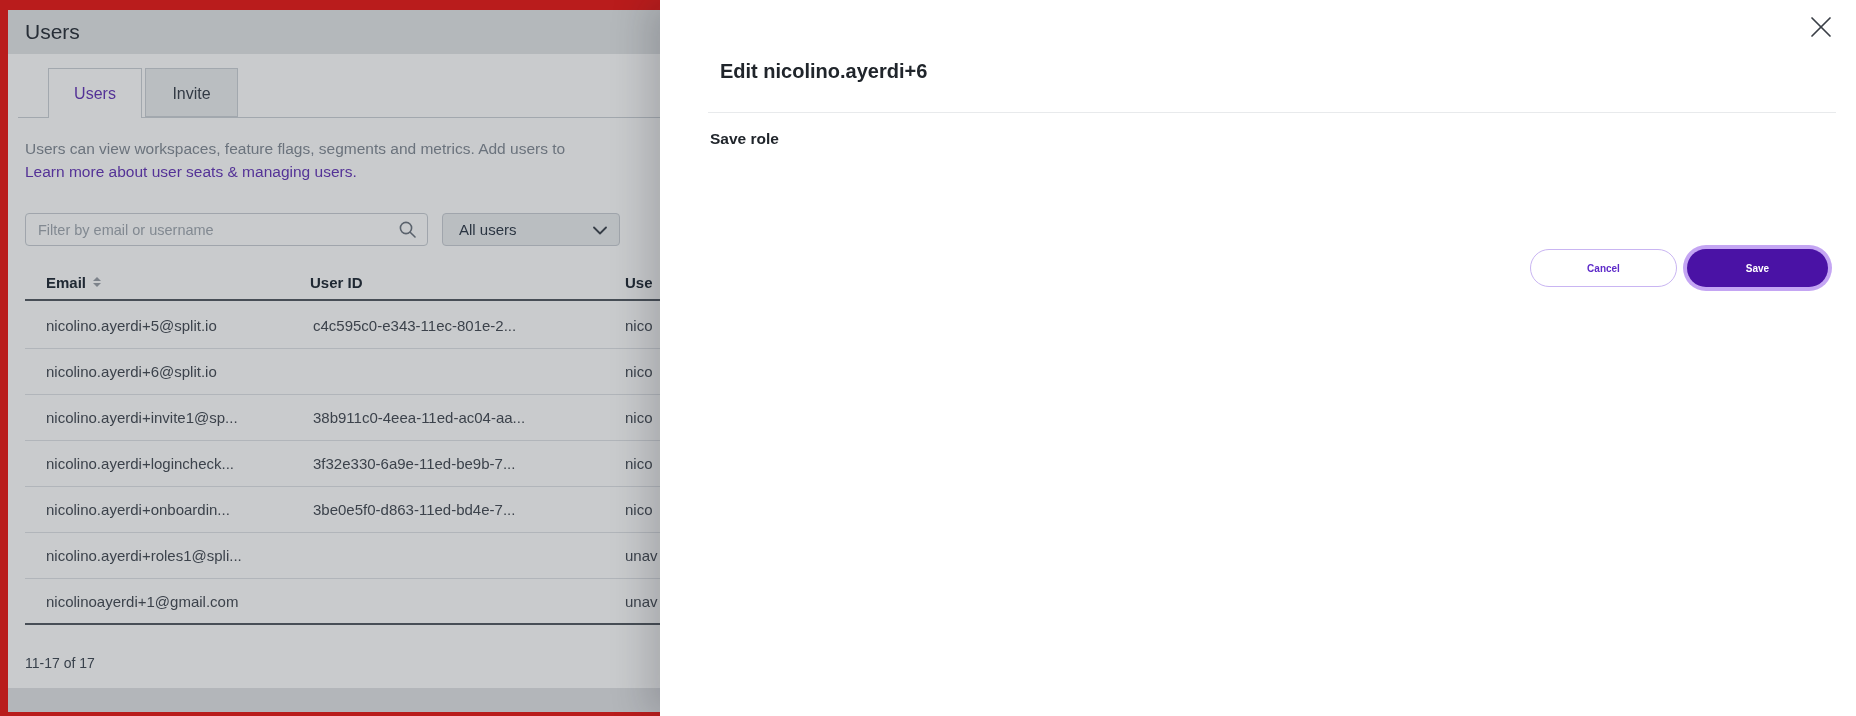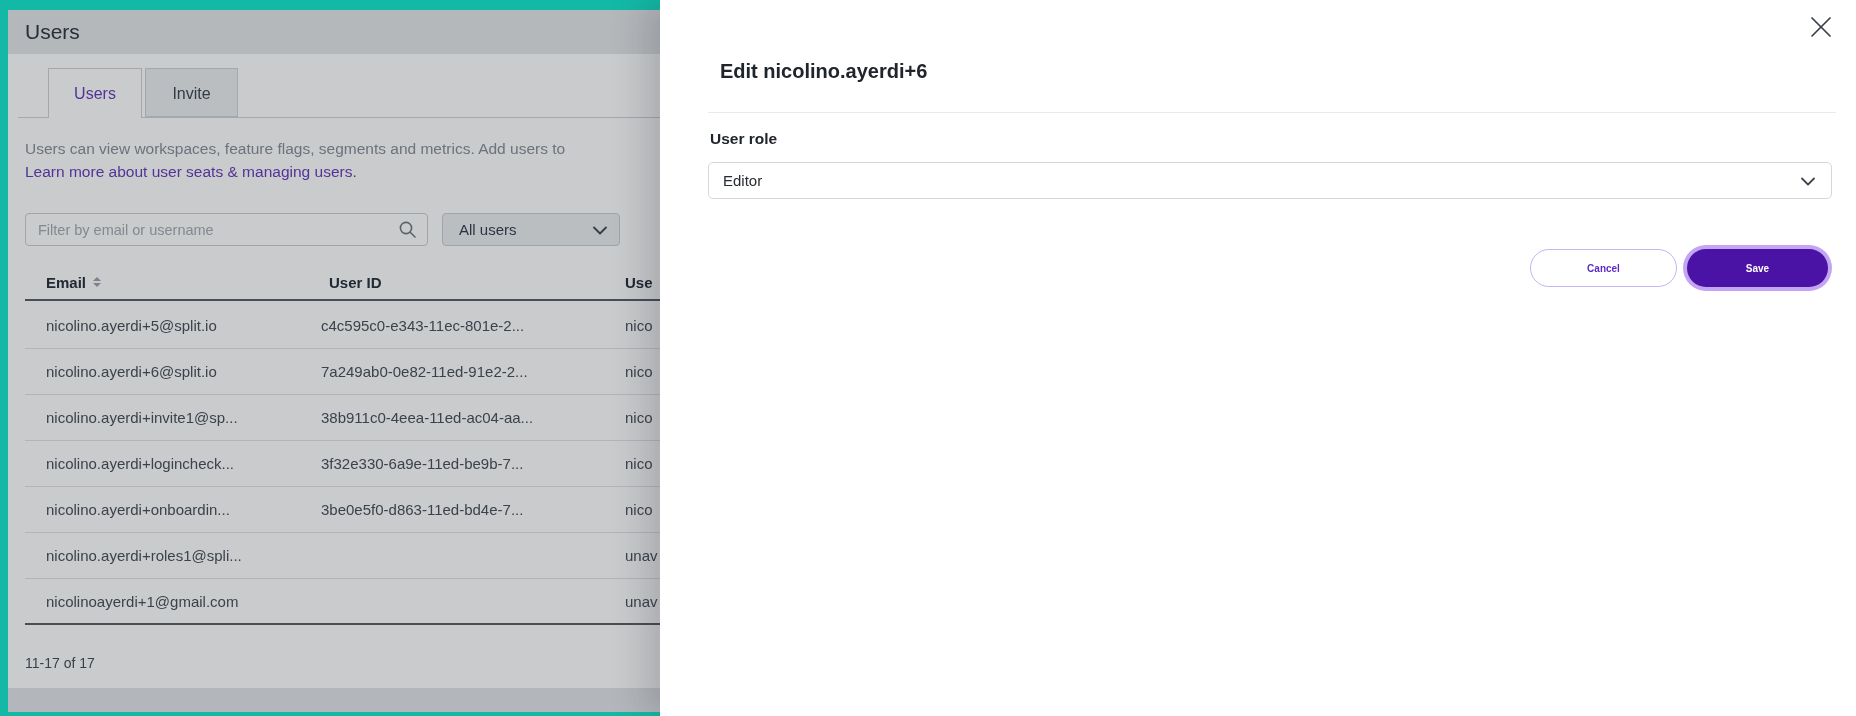--- a/index.html
+++ b/index.html
@@ -1,18 +1,18 @@
 <!DOCTYPE html>
 <html><head>
 <meta charset="utf-8">
 <style>
   * { margin:0; padding:0; box-sizing:border-box; }
   html,body { width:1856px; height:716px; background:#ffffff; overflow:hidden;
     font-family:"Liberation Sans","DejaVu Sans",sans-serif; }
-  #stage { position:relative; width:1856px; height:716px; background:#14b8a6; }
+  #stage { position:relative; width:1856px; height:716px; background:#b91c1c; }
 
   
   .left-page { position:absolute; left:8px; top:10px; right:0; height:702px; background:#ffffff; z-index:1; }
   .page-header { position:absolute; left:0; top:0; right:0; height:44px; background:#e4e6e8; }
   .page-title { position:absolute; left:17px; top:0; height:44px; line-height:44px;
     font-size:21px; color:#2b313a; }
 
   .tab { position:absolute; font-size:16px; text-align:center; cursor:pointer; }
   .tab-users { left:40px; top:58px; width:94px; height:50px; line-height:50px;
     background:#ffffff; border:1px solid #ccd1d7; border-bottom:none; color:#6637b8; font-weight:500; z-index:3; }
@@ -31,34 +31,34 @@
   .search-ic { position:absolute; left:390px; top:210px; width:20px; height:20px; }
 
   .users-select { position:absolute; left:434px; top:203px; width:178px; height:33px;
     background:#eceef0; border:1px solid #c9ced4; border-radius:4px; cursor:pointer; }
   .users-select .sel-label { position:absolute; left:16px; top:0; height:31px; line-height:31px; font-size:15px; color:#2f3a48; }
   .users-select .chev { position:absolute; right:12px; top:12px; }
 
   .thead { position:absolute; left:17px; top:259px; right:0; height:32px; border-bottom:2px solid #555b63; }
   .th { position:absolute; top:0; height:32px; line-height:28px; font-size:15px; font-weight:700; color:#212b36; }
   .th-email { left:21px; }
-  .th-userid { left:304px; }
+  .th-userid { left:285px; }
   .th-username { left:600px; }
   .sort-ic { display:inline-block; margin-left:7px; vertical-align:1px; }
   .sort-ic .up { width:0; height:0; border-left:4px solid transparent; border-right:4px solid transparent;
     border-bottom:4px solid #9aa0a8; margin-bottom:2px; }
   .sort-ic .dn { width:0; height:0; border-left:4px solid transparent; border-right:4px solid transparent;
     border-top:4px solid #9aa0a8; }
 
   .tbody { position:absolute; left:17px; top:293px; right:0; }
   .trow { position:relative; height:46px; border-bottom:1px solid #e0e3e6; cursor:pointer; }
   .trow:last-child { border-bottom:2px solid #555b63; }
   .cell { position:absolute; top:0; height:46px; line-height:46px; font-size:15px; color:#464c55; white-space:nowrap; }
   .cell.email { left:21px; }
-  .cell.user-id { left:296px; }
+  .cell.user-id { left:288px; }
   .cell.username { left:600px; }
 
   .pagination { position:absolute; left:17px; top:645px; font-size:14px; color:#414a55; }
   .footer-strip { position:absolute; left:0; top:678px; right:0; height:24px; background:#e2e4e7; }
 
   
   .dim-overlay { position:absolute; left:8px; top:10px; width:652px; height:702px;
     background:rgba(30,36,44,0.24); z-index:5; }
 
   
@@ -119,21 +119,20 @@
     </div>
 
     <div class="tbody">
         <div class="trow">
           <div class="cell email">nicolino.ayerdi+5@split.io</div>
           <div class="cell user-id">c4c595c0-e343-11ec-801e-2...</div>
           <div class="cell username">nico</div>
         </div>
         <div class="trow">
           <div class="cell email">nicolino.ayerdi+6@split.io</div>
-          <div class="cell user-id">7a249ab0-0e82-11ed-91e2-2...</div>
           <div class="cell username">nico</div>
         </div>
         <div class="trow">
           <div class="cell email">nicolino.ayerdi+invite1@sp...</div>
           <div class="cell user-id">38b911c0-4eea-11ed-ac04-aa...</div>
           <div class="cell username">nico</div>
         </div>
         <div class="trow">
           <div class="cell email">nicolino.ayerdi+logincheck...</div>
           <div class="cell user-id">3f32e330-6a9e-11ed-be9b-7...</div>
@@ -166,24 +165,18 @@
     <button class="modal-close">
       <svg width="26" height="26" viewBox="0 0 26 26">
         <line x1="4" y1="4" x2="22" y2="22" stroke="#3a3f46" stroke-width="1.7" stroke-linecap="round"></line>
         <line x1="22" y1="4" x2="4" y2="22" stroke="#3a3f46" stroke-width="1.7" stroke-linecap="round"></line>
       </svg>
     </button>
 
     <div class="modal-title">Edit nicolino.ayerdi+6</div>
     <div class="modal-divider"></div>
 
-    <div class="form-label">User role</div>
-    <div class="role-select">
-      <span class="sel-label">Editor</span>
-      <svg class="chev" width="14" height="9" viewBox="0 0 14 9">
-        <polyline points="1,1.5 7,7.5 13,1.5" fill="none" stroke="#3f4650" stroke-width="1.8" stroke-linecap="round" stroke-linejoin="round"></polyline>
-      </svg>
-    </div>
+    <div class="form-label">Save role</div>
 
     <button class="btn btn-cancel">Cancel</button>
     <button class="btn btn-save">Save</button>
   </div>
 </div>
 
 </body></html>

